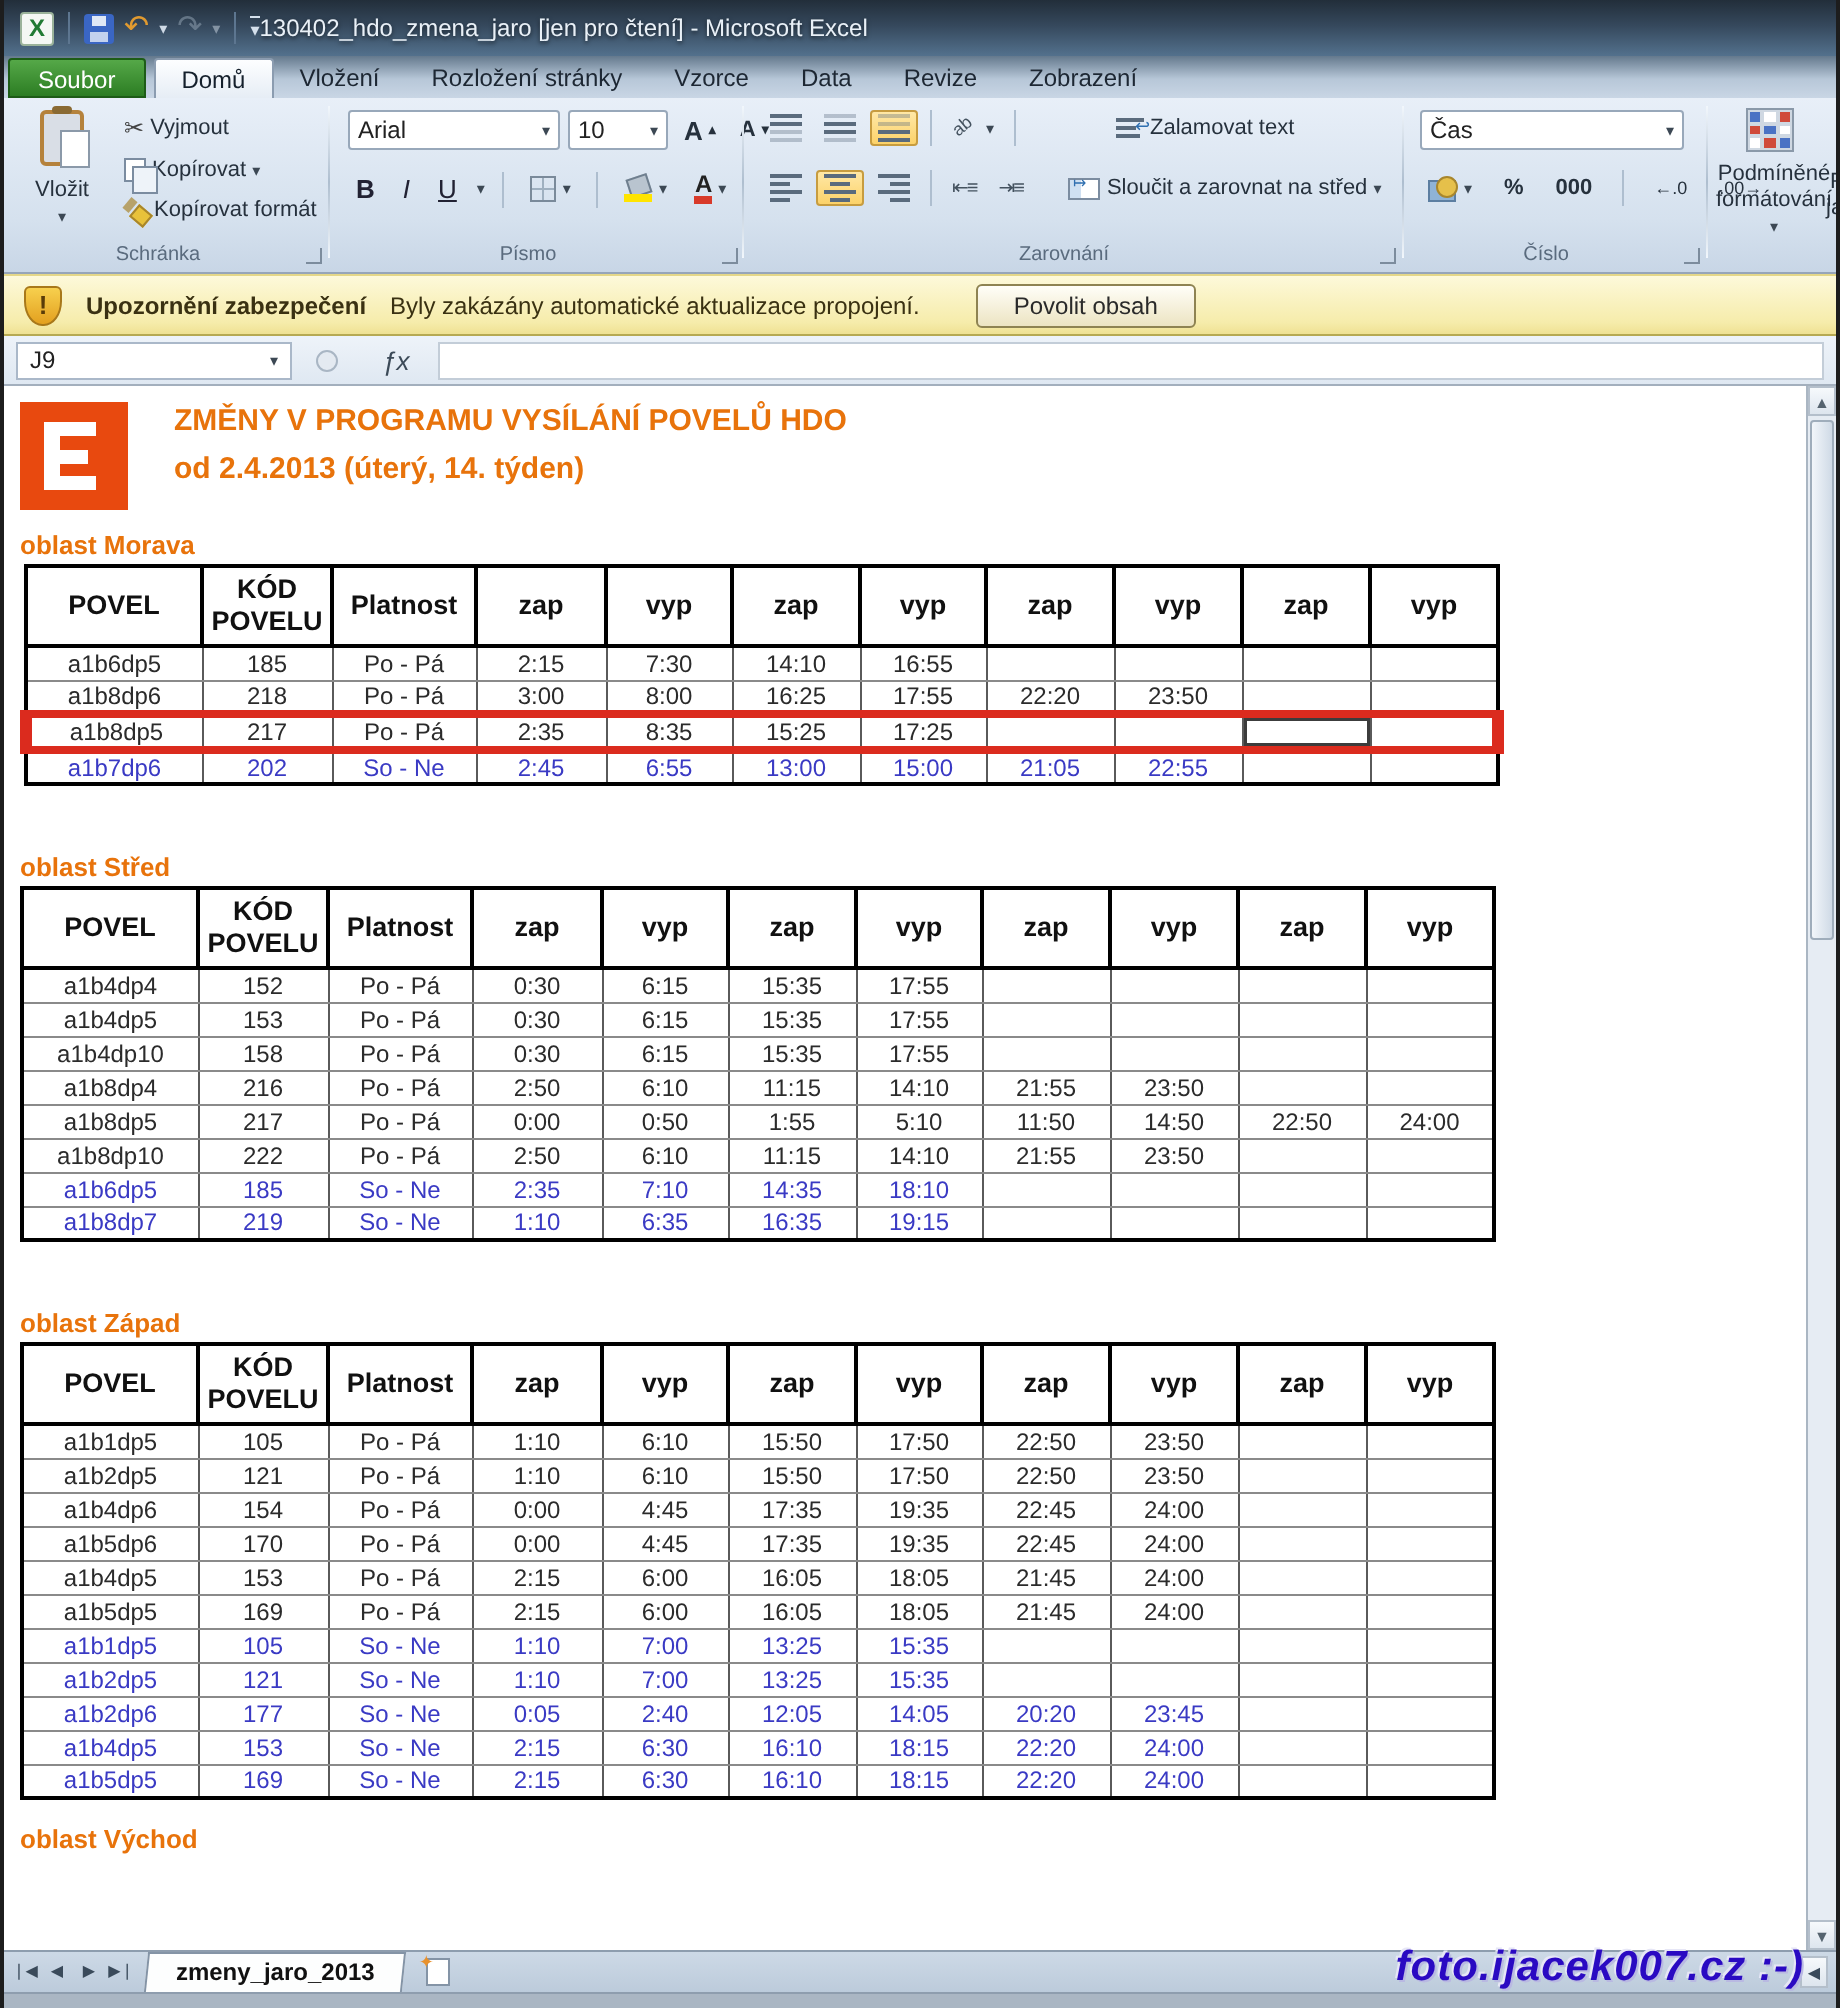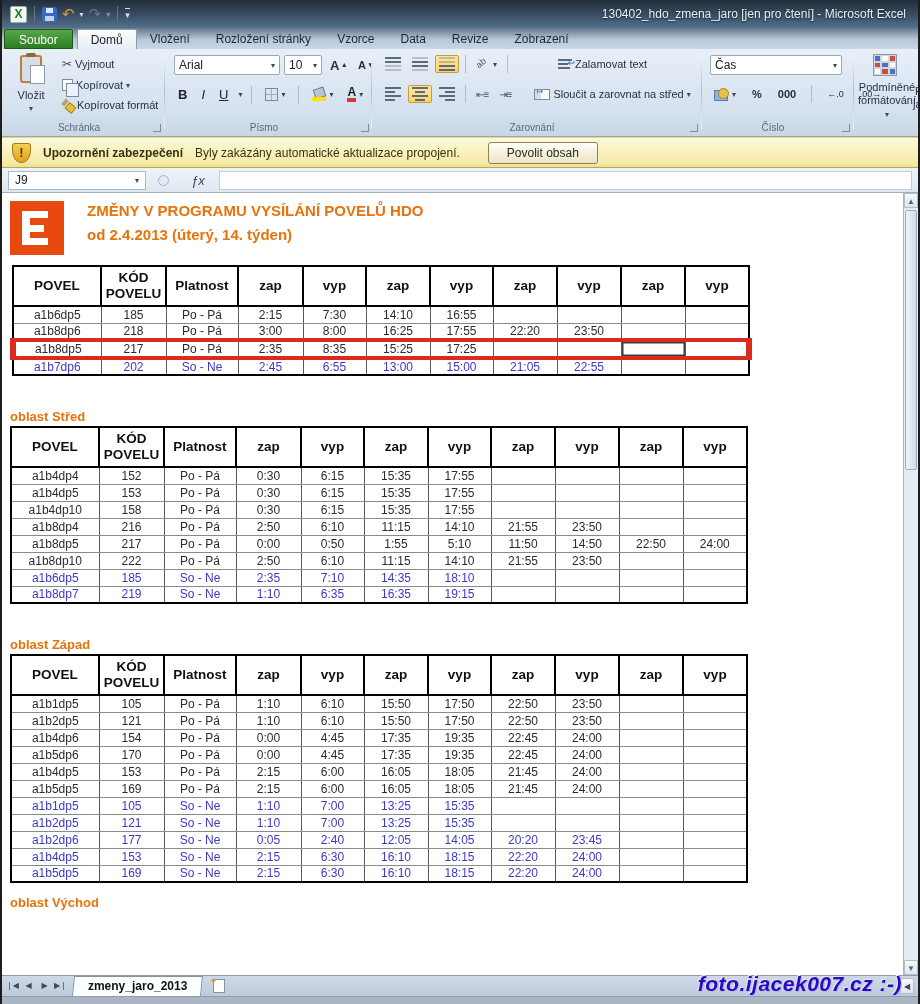--- a/index.html
+++ b/index.html
@@ -17,21 +17,21 @@
   .xl-icon { width:17px; height:17px; background:#f4f7f4; border:1px solid #9ab29a;
     border-radius:2px; color:#217a34; font-weight:bold; font-size:12px; line-height:15px;
     text-align:center; }
   .floppy { width:15px; height:15px; background:#3a66c4; border-radius:2px; position:relative; }
   .floppy::before { content:""; position:absolute; left:4px; top:1px; width:7px; height:5px; background:#dfe7f5; }
   .floppy::after { content:""; position:absolute; left:3px; bottom:1px; width:9px; height:5px; background:#c3d2ee; }
   .undo { color:#e09a30; font-size:15px; line-height:14px; }
   .redo { color:#8fa0b0; font-size:15px; line-height:14px; opacity:.55; }
   .qat .dd { color:#cfdae6; font-size:8px; }
   .qat-custom { color:#d5e0ec; font-size:9px; border-top:1px solid #d5e0ec; padding-top:1px; }
-  #win-title { flex:1; text-align:right; color:#e9f0f7; font-size:12px;
+  #win-title { flex:1; color:#e9f0f7; font-size:12px;
     text-shadow:0 1px 2px rgba(0,0,0,.6); padding-right:4px; white-space:nowrap; }
 
   
   #tabrow { position:absolute; left:0; top:28px; width:100%; height:21px;
     background:linear-gradient(180deg,#64798d 0%,#b7c7d8 55%,#c9d6e5 100%);
     display:flex; align-items:center; padding-left:2px; }
   #file-btn { height:20px; padding:0 14px; background:linear-gradient(180deg,#55a848,#2c7d23);
     color:#fff; font-size:12px; line-height:20px; border:1px solid #1d5c17;
     border-radius:2px 2px 0 0; margin-right:4px; }
   .rtab { height:20px; line-height:20px; padding:0 13px; font-size:12px; color:#1d2733; }
@@ -279,21 +279,21 @@
       <span class="dlg"></span>
     </div>
     <span class="gsep" style="left:162px"></span>
 
     <div class="rgroup" id="g-font">
       <div id="font-row1">
         <span class="combo" style="width:106px">
             <span>Arial</span>
             <span class="dd">▾</span>
           </span>
-        <span class="combo" style="width:38px">
+        <span class="combo" style="width:50px">
             <span>10</span>
             <span class="dd">▾</span>
           </span>
         <span class="rbtn grow-a">A<sup>▴</sup></span>
         <span class="rbtn grow-a" style="font-size:11px">A<sup>▾</sup></span>
       </div>
       <div id="font-row2">
         <span class="rbtn fbtn" style="font-weight:bold">B</span>
         <span class="rbtn fbtn" style="font-style:italic">I</span>
         <span class="rbtn fbtn u-line">
@@ -466,20 +466,21 @@
           <span class="bar h1"></span>
           <span class="bar h2"></span>
           <span class="bar h3"></span>
       </div>
       <div id="sheet-title">
         <div>ZMĚNY V PROGRAMU VYSÍLÁNÍ POVELŮ HDO</div>
         <div>od 2.4.2013 (úterý, 14. týden)</div>
       </div>
       <div id="sections">
   <div class="section">
+    <div class="section-label">oblast Morava</div>
     <table class="hdo-table">
       <thead>
                 <tr>
                   <th style="width: 88px;">POVEL</th>
                   <th style="width: 65px;">KÓD
 POVELU</th>
                   <th style="width: 72px;">Platnost</th>
                   <th style="width: 65px;">zap</th>
                   <th style="width: 63px;">vyp</th>
                   <th style="width: 64px;">zap</th>

